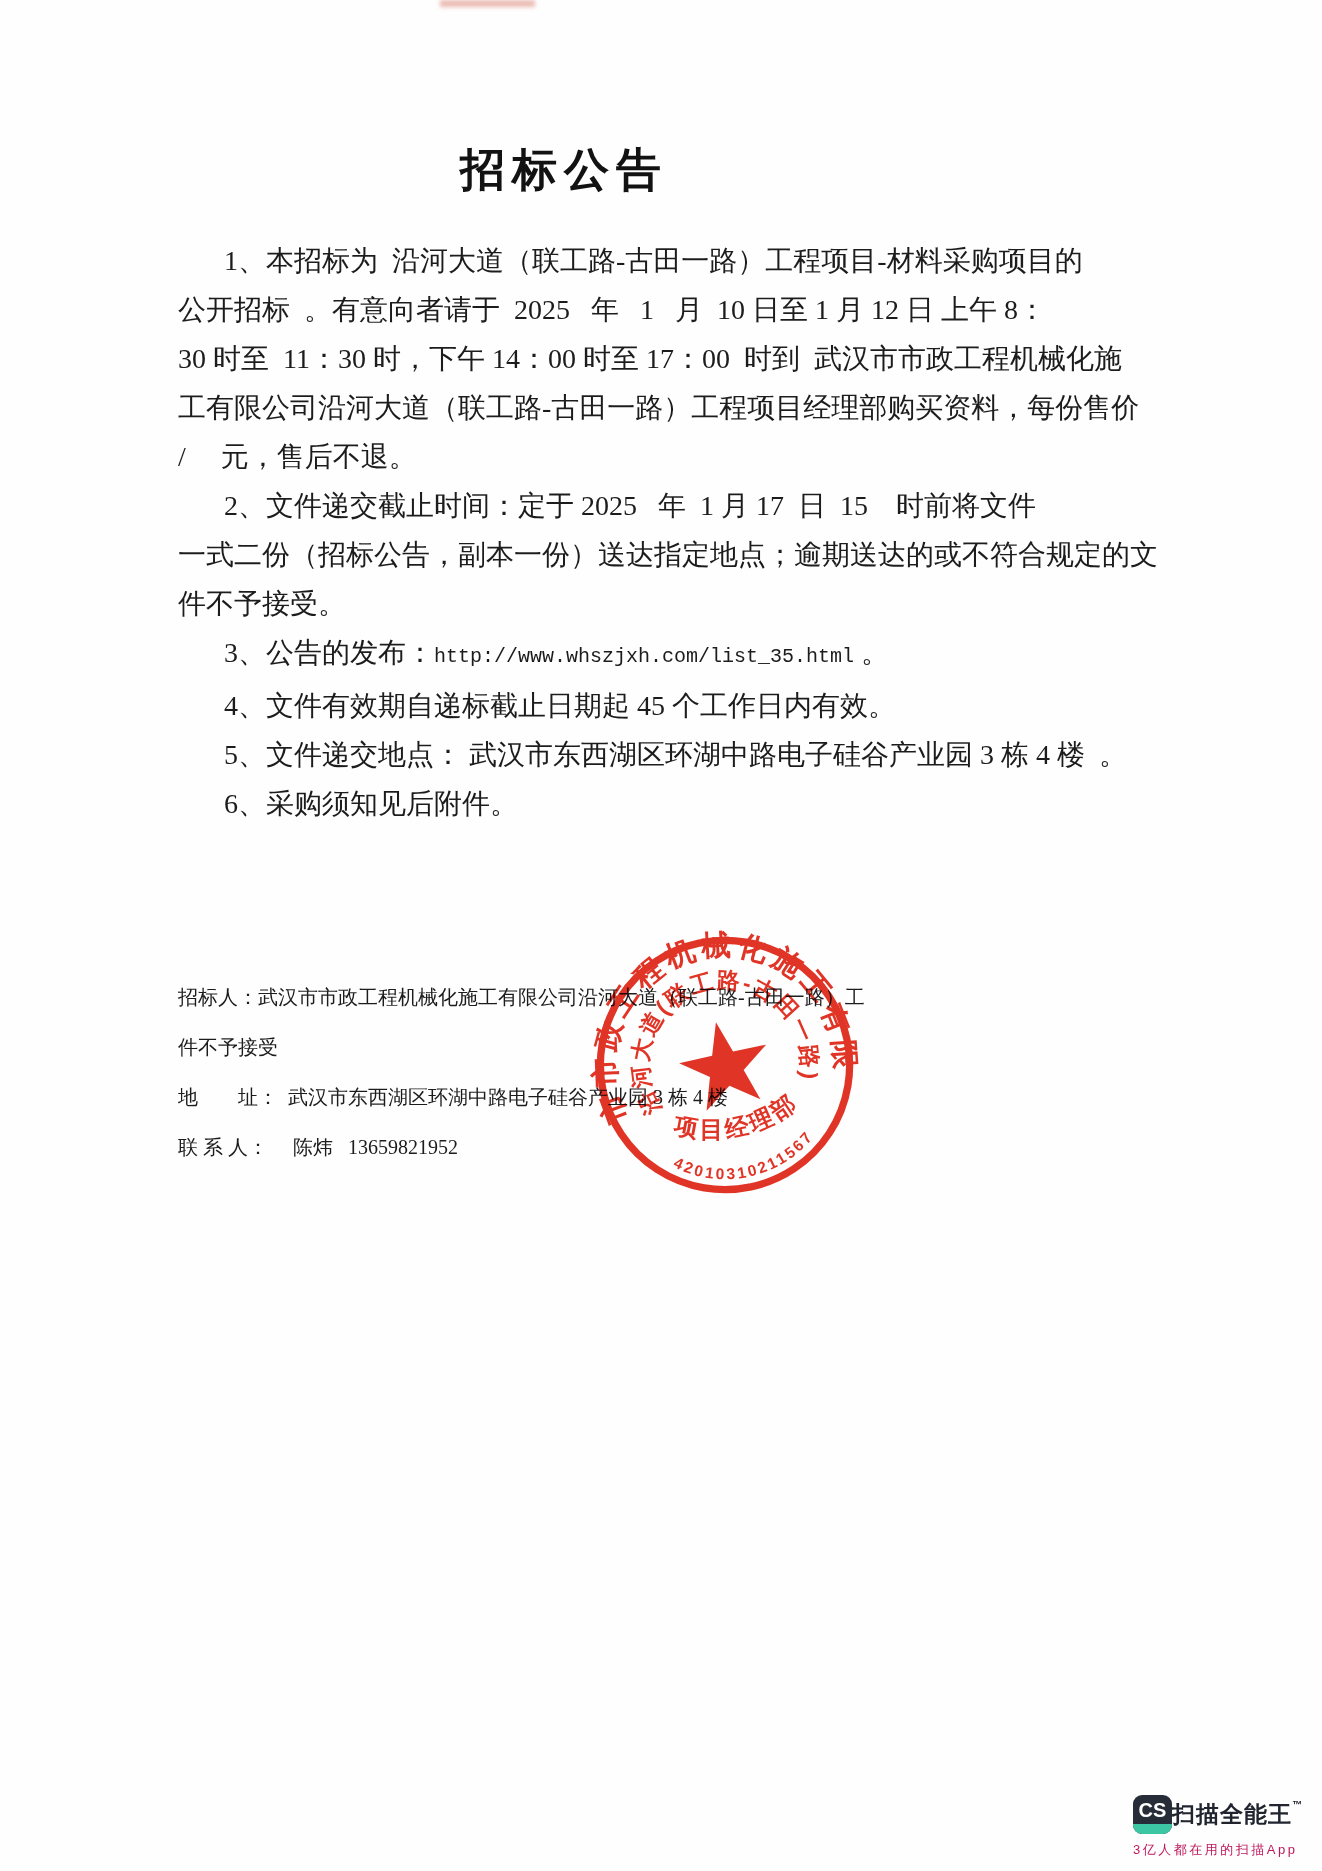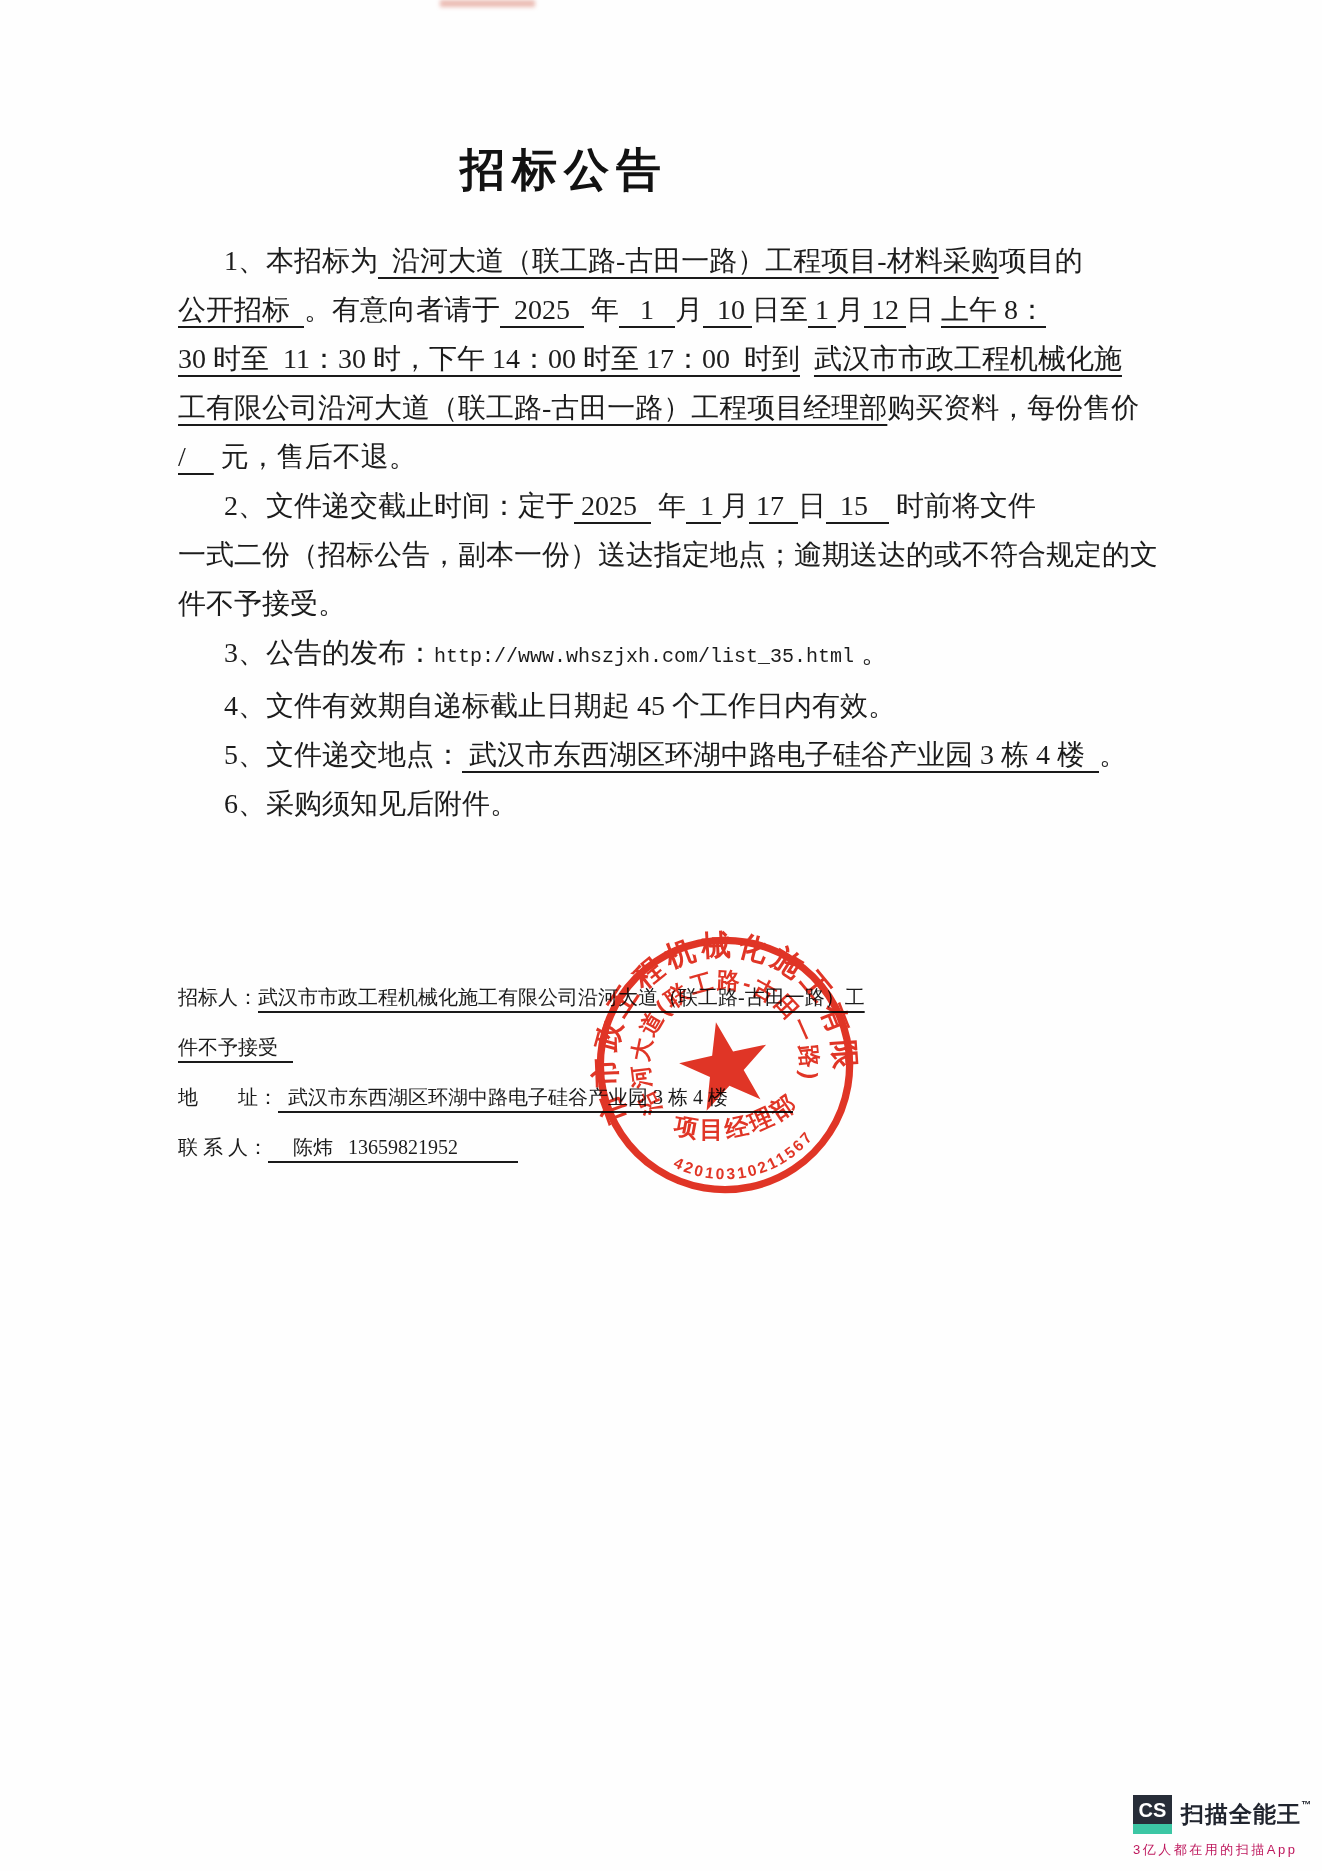--- a/index.html
+++ b/index.html
@@ -32,21 +32,20 @@
     font-size:28px;line-height:49px;
   }
   .doc-footer{
     position:absolute;left:178px;top:972px;width:800px;
     font-size:20px;line-height:50px;
   }
   .doc-line{white-space:pre;}
   .doc-line.indent{padding-left:46px;}
   .seg{white-space:pre;}
   .seg.u{
-    text-decoration:underline;
     text-decoration-thickness:2px;
     text-decoration-color:#1a1a1a;
     text-underline-offset:7px;
   }
   .seg.mono{
     font-family:"Liberation Mono", monospace;
     font-size:20px;
   }
   
   .seal{
@@ -54,34 +53,33 @@
     mix-blend-mode:multiply;
     opacity:.95;
   }
   
   .watermark{
     position:absolute;left:1133px;top:1795px;width:170px;
     font-family:"Liberation Sans", sans-serif;
   }
   .wm-row{display:flex;align-items:center;}
   .wm-logo{
-    position:relative;width:39px;height:39px;border-radius:0;
+    position:relative;width:39px;height:39px;border-radius:9px;
     background:#272d38;overflow:hidden;flex:0 0 auto;
   }
   .wm-logo .accent{
     position:absolute;left:0;bottom:0;width:100%;height:10px;
     background:#3cc6a4;
   }
   .wm-logo .cs{
     position:absolute;left:0;top:1px;width:100%;height:29px;
     color:#ffffff;font-weight:bold;font-size:20px;line-height:29px;
     text-align:center;letter-spacing:0px;
   }
   .wm-name{
-    margin-left:9px;
     font-size:23px;font-weight:bold;color:#20242e;
     letter-spacing:1px;white-space:nowrap;
   }
   .wm-tm{font-size:10px;vertical-align:top;color:#20242e;}
   .wm-tagline{
     margin-top:7px;
     font-size:13px;color:#be185d;
     letter-spacing:2.5px;white-space:nowrap;
   }
 </style>

